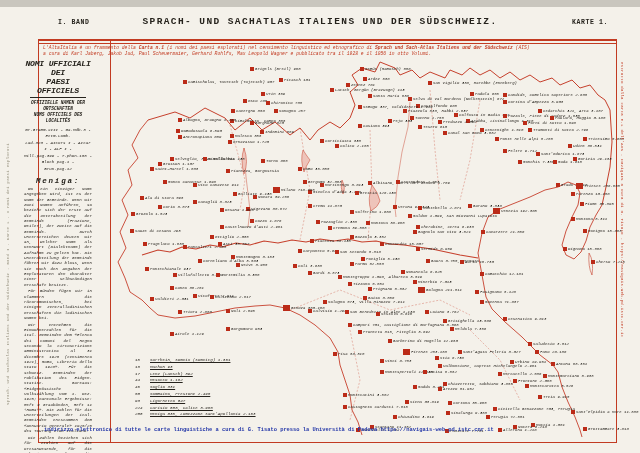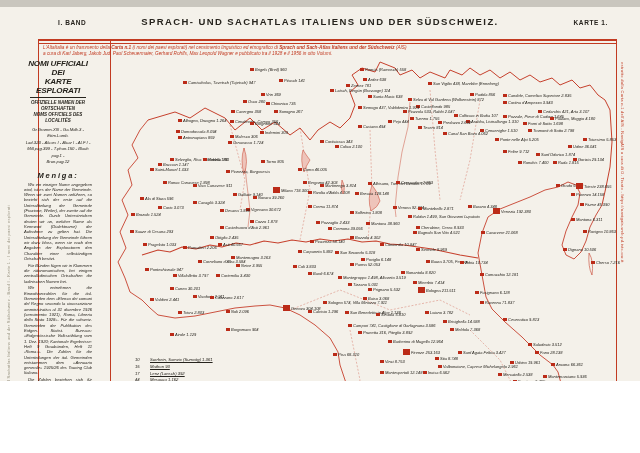--- a/index.html
+++ b/index.html
@@ -1,17 +1,17 @@
 <!DOCTYPE html>
 <html><head>
 <meta charset="utf-8">
 <style>
   html,body{margin:0;padding:0;background:#ffffff;}
-  .page{position:relative;width:640px;height:381px;background:#f4f1ea;overflow:hidden;
-        font-family:Liberation Sans, sans-serif;color:#26231d;}
+  .page{position:relative;width:640px;height:453px;background:#f4f1ea;overflow:hidden;
+        font-family:Liberation Mono, monospace;color:#26231d;}
   .topstrip{position:absolute;left:0;top:0;width:640px;height:7px;background:#c9c6be;}
   
   .hdr-left{position:absolute;left:58px;top:19px;font-size:6.5px;font-weight:bold;letter-spacing:.6px;}
   .hdr-title{position:absolute;left:0;top:16px;width:640px;text-align:center;font-size:9.5px;
              font-weight:bold;letter-spacing:1.4px;}
   .hdr-right{position:absolute;right:32px;top:19px;font-size:6.5px;font-weight:bold;letter-spacing:.6px;}
   
   .rule-top{position:absolute;left:38px;top:39px;width:579px;height:2px;background:#c23b22;}
   .rule-top2{position:absolute;left:38px;top:42.6px;width:579px;height:.7px;background:#c23b22;}
   .f-left{position:absolute;left:38px;top:39px;width:1px;height:404px;background:#c23b22;}
@@ -70,21 +70,21 @@
   <div class="f-bottom"></div>
   <div class="vdiv"></div>
 
   <div class="subtitle">
     <span>L'AltaItalia è un frammento della </span><b>Carta n.1</b><span> (i nomi dei paesi esplorati) nel censimento linguistico ed etnografico di </span><b>Sprach und Sach-Atlas Italiens und der Südschweiz</b><span> (AIS)</span><br>
     <span>a cura di Karl Jaberg, Jakob Jud, Paul Scheuermaier, Gerhard Rohlfs, Max Leopold Wagner e pubblicato tra il 1928 e il 1956 in otto Volumi.</span>
   </div>
 
   <aside class="panel">
     <div class="p-title">NOMI UFFICIALI DEI</div>
-    <div class="p-title">KARTE ESPLORATI</div>
+    <div class="p-title">PAESI OFFICIELS</div>
     <div class="p-rule"></div>
     <div class="p-sub">OFFIZIELLE NAMEN DER ORTSCHAFTEN</div>
     <div class="p-sub">NOMS OFFICIELS DES LOCALITÉS</div>
     <div class="p-refs" id="refs">
         <div>Gr.Gramm.XIII - Ga.Mdb.3 - Ettm.Lomb.</div>
         <div>Lad.323 - AIcors I - AIcar I - ALF I -</div>
         <div>Mill.pag.399 - T.phon.150 - Bloch pag.1 -</div>
         <div>Brun.pag.12</div>
       </div>
     <div class="p-leg">Meniga:</div>

